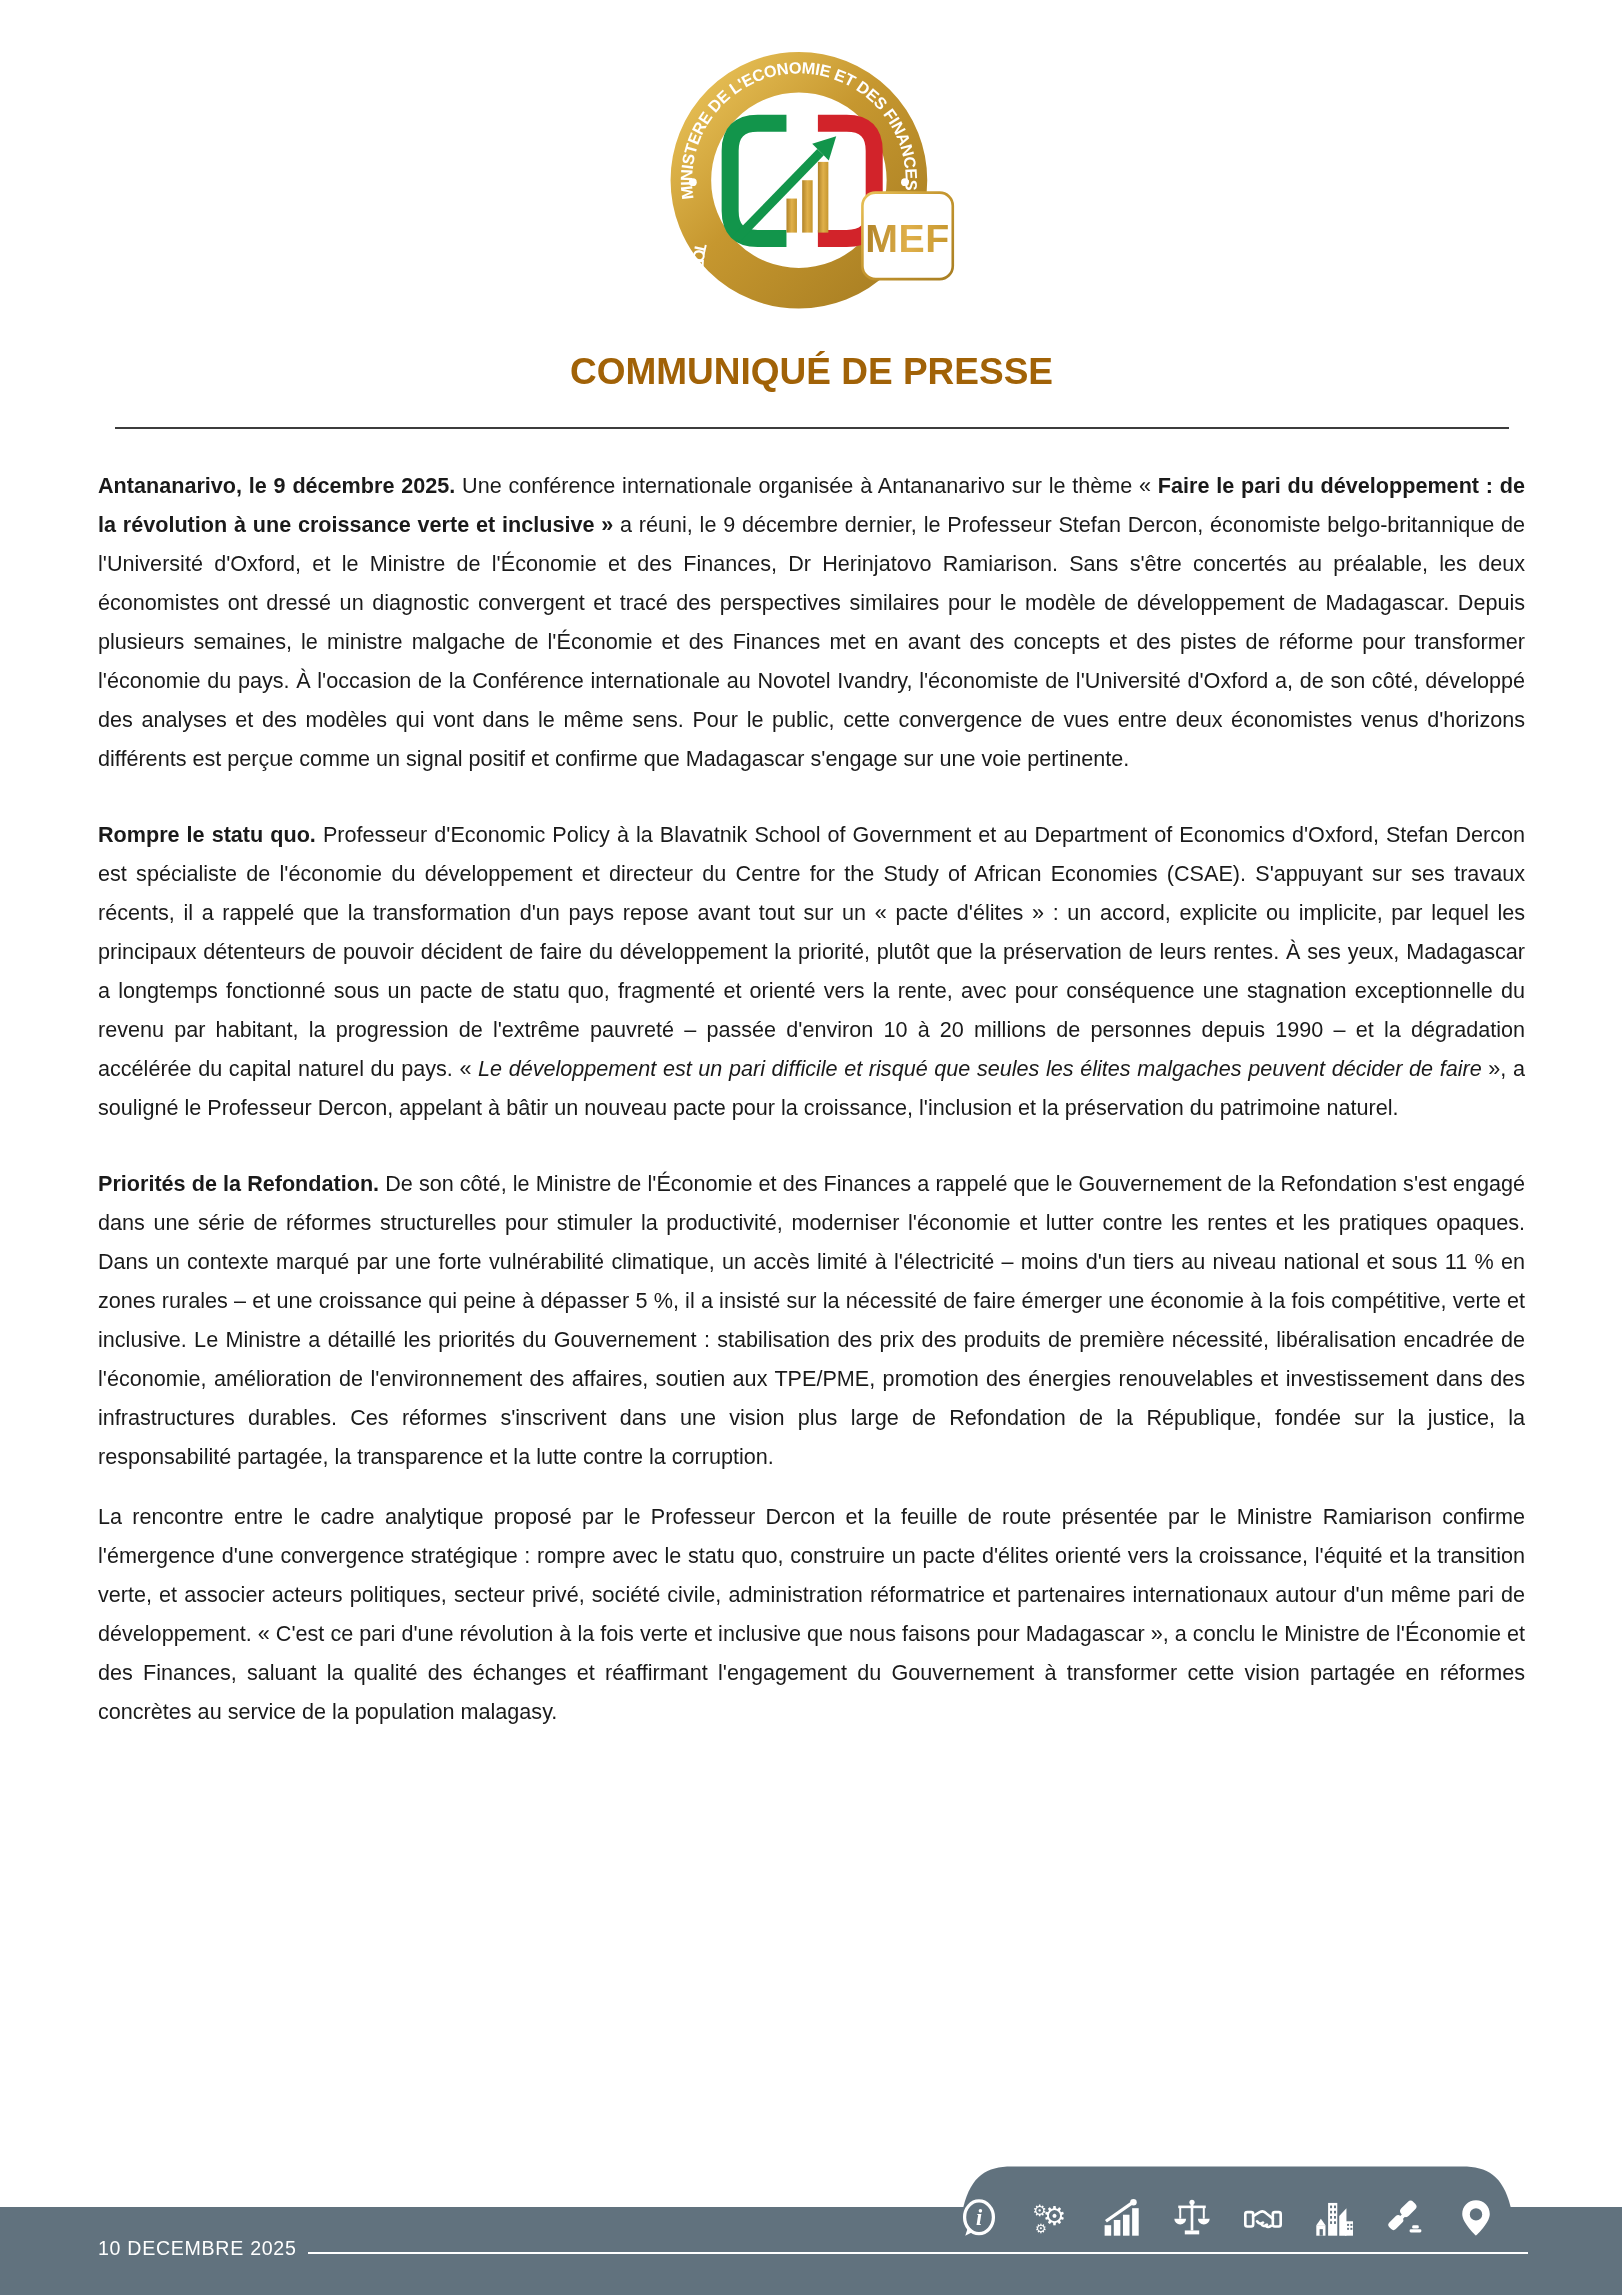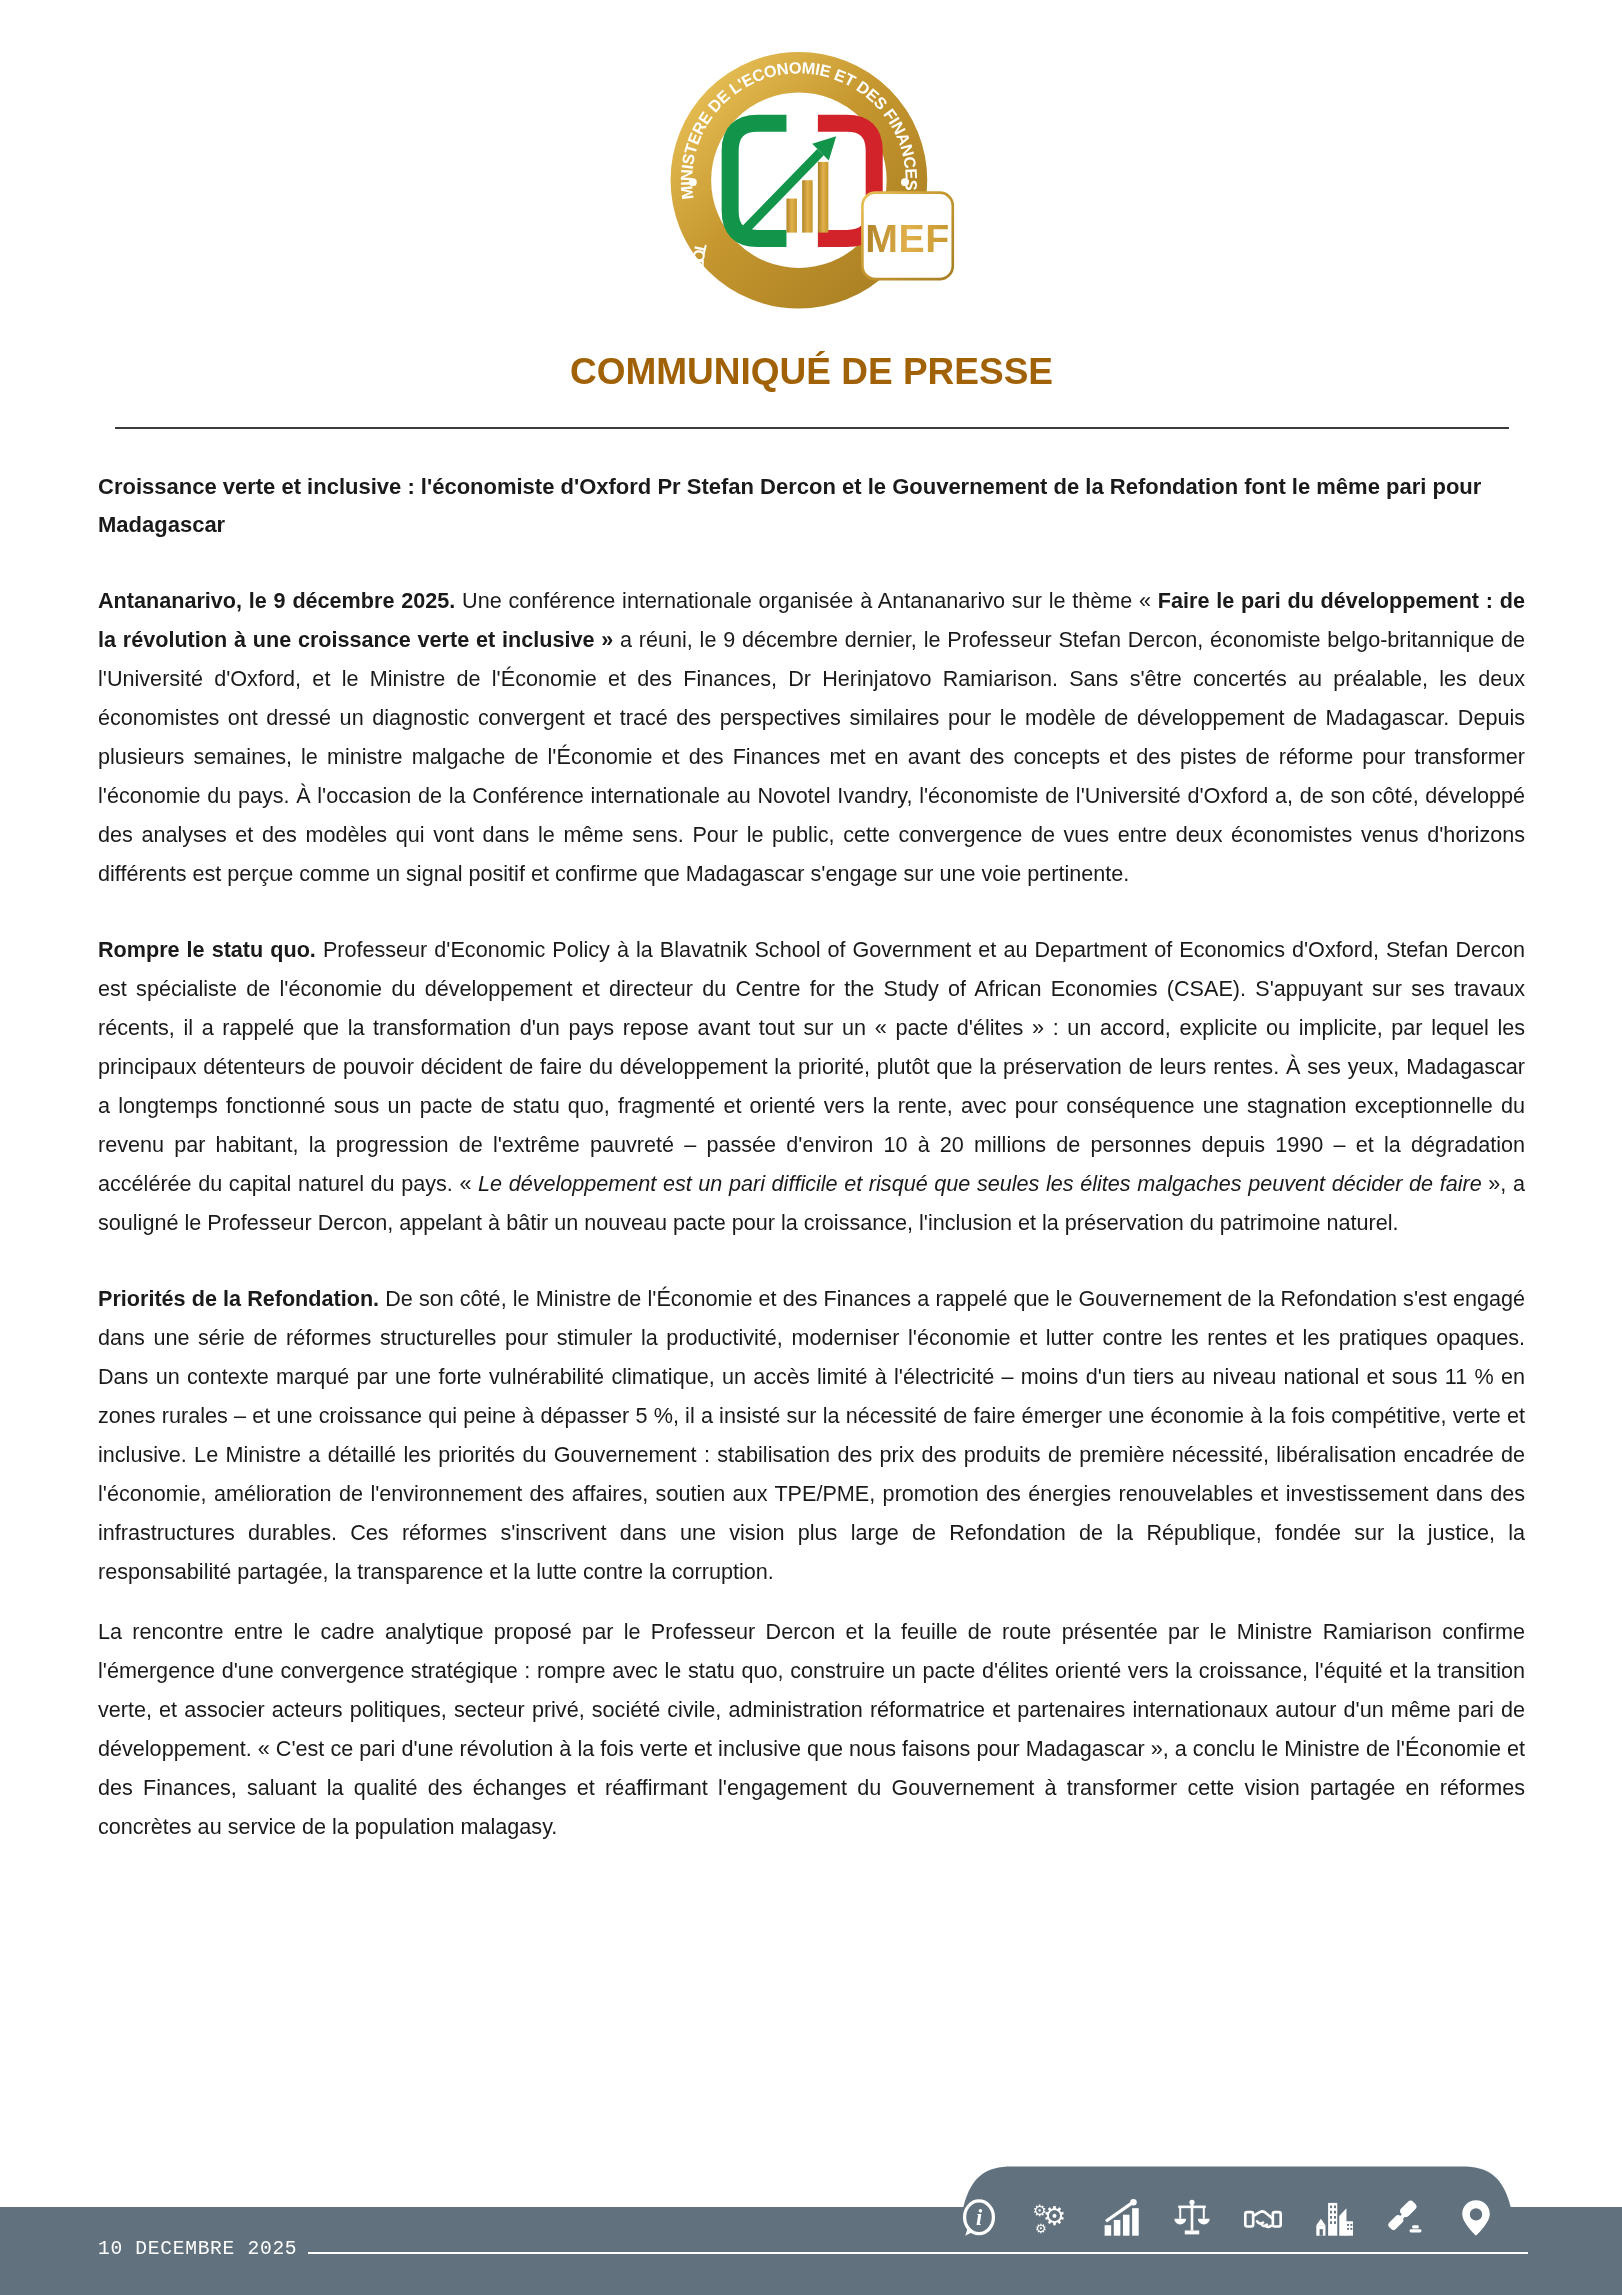--- a/index.html
+++ b/index.html
@@ -57,21 +57,21 @@
   }
   .footer-tab svg{display:block;}
   .footer-icons{
     position:absolute;right:128px;bottom:58px;
     display:flex;align-items:flex-end;gap:33px;
   }
   .footer-icons .icon{width:38px;height:38px;display:block;}
   .footer-date{
     position:absolute;left:98px;bottom:35px;
     color:#ffffff;font-size:19.6px;letter-spacing:0.7px;
-    font-family:Liberation Mono, monospace;
+    font-family:Liberation Sans, sans-serif;
   }
   .footer-line{
     position:absolute;left:308px;right:95px;bottom:41px;
     height:2px;background:#ffffff;
   }
 </style>
 </head>
 <body>
 
 <div class="page">
@@ -119,21 +119,20 @@
         <rect x="312" y="224" width="138" height="132" rx="20" fill="#ffffff" stroke="url(#gold)" stroke-width="4"></rect>
         <text x="381" y="315" text-anchor="middle" font-family="Liberation Sans, sans-serif" font-size="60" font-weight="bold" fill="url(#gold2)" letter-spacing="1">MEF</text>
       </g>
     </svg>
   </div>
 
   <div class="doc-title">COMMUNIQUÉ DE PRESSE</div>
   <div class="title-rule"></div>
 
   <div class="content">
-    <div class="headline">Croissance verte et inclusive : l'économiste d'Oxford Pr Stefan Dercon et le Gouvernement de la Refondation font le même pari pour Madagascar</div>
 
     <p class="para"><span class="run bold">Antananarivo, le 9 décembre 2025. </span><span class="run normal">Une conférence internationale organisée à Antananarivo sur le thème « </span><span class="run bold">Faire le pari du développement : de la révolution à une croissance verte et inclusive »</span><span class="run normal"> a réuni, le 9 décembre dernier, le Professeur Stefan Dercon, économiste belgo-britannique de l'Université d'Oxford, et le Ministre de l'Économie et des Finances, Dr Herinjatovo Ramiarison. Sans s'être concertés au préalable, les deux économistes ont dressé un diagnostic convergent et tracé des perspectives similaires pour le modèle de développement de Madagascar. Depuis plusieurs semaines, le ministre malgache de l'Économie et des Finances met en avant des concepts et des pistes de réforme pour transformer l'économie du pays. À l'occasion de la Conférence internationale au Novotel Ivandry, l'économiste de l'Université d'Oxford a, de son côté, développé des analyses et des modèles qui vont dans le même sens. Pour le public, cette convergence de vues entre deux économistes venus d'horizons différents est perçue comme un signal positif et confirme que Madagascar s'engage sur une voie pertinente.</span></p>
     <p class="para"><span class="run bold">Rompre le statu quo. </span><span class="run normal">Professeur d'Economic Policy à la Blavatnik School of Government et au Department of Economics d'Oxford, Stefan Dercon est spécialiste de l'économie du développement et directeur du Centre for the Study of African Economies (CSAE). S'appuyant sur ses travaux récents, il a rappelé que la transformation d'un pays repose avant tout sur un « pacte d'élites » : un accord, explicite ou implicite, par lequel les principaux détenteurs de pouvoir décident de faire du développement la priorité, plutôt que la préservation de leurs rentes. À ses yeux, Madagascar a longtemps fonctionné sous un pacte de statu quo, fragmenté et orienté vers la rente, avec pour conséquence une stagnation exceptionnelle du revenu par habitant, la progression de l'extrême pauvreté – passée d'environ 10 à 20 millions de personnes depuis 1990 – et la dégradation accélérée du capital naturel du pays. « </span><span class="run italic">Le développement est un pari difficile et risqué que seules les élites malgaches peuvent décider de faire</span><span class="run normal"> », a souligné le Professeur Dercon, appelant à bâtir un nouveau pacte pour la croissance, l'inclusion et la préservation du patrimoine naturel.</span></p>
     <p class="para"><span class="run bold">Priorités de la Refondation. </span><span class="run normal">De son côté, le Ministre de l'Économie et des Finances a rappelé que le Gouvernement de la Refondation s'est engagé dans une série de réformes structurelles pour stimuler la productivité, moderniser l'économie et lutter contre les rentes et les pratiques opaques. Dans un contexte marqué par une forte vulnérabilité climatique, un accès limité à l'électricité – moins d'un tiers au niveau national et sous 11 % en zones rurales – et une croissance qui peine à dépasser 5 %, il a insisté sur la nécessité de faire émerger une économie à la fois compétitive, verte et inclusive.  Le Ministre a détaillé les priorités du Gouvernement : stabilisation des prix des produits de première nécessité, libéralisation encadrée de l'économie, amélioration de l'environnement des affaires, soutien aux TPE/PME, promotion des énergies renouvelables et investissement dans des infrastructures durables. Ces réformes s'inscrivent dans une vision plus large de Refondation de la République, fondée sur la justice, la responsabilité partagée, la transparence et la lutte contre la corruption.</span></p>
 
     <p class="para no-gap"><span class="run normal">La rencontre entre le cadre analytique proposé par le Professeur Dercon et la feuille de route présentée par le Ministre Ramiarison confirme l'émergence d'une convergence stratégique : rompre avec le statu quo, construire un pacte d'élites orienté vers la croissance, l'équité et la transition verte, et associer acteurs politiques, secteur privé, société civile, administration réformatrice et partenaires internationaux autour d'un même pari de développement. « C'est ce pari d'une révolution à la fois verte et inclusive que nous faisons pour Madagascar », a conclu le Ministre de l'Économie et des Finances, saluant la qualité des échanges et réaffirmant l'engagement du Gouvernement à transformer cette vision partagée en réformes concrètes au service de la population malagasy.</span></p>
   </div>
 
   <div class="footer-band"></div>
 

